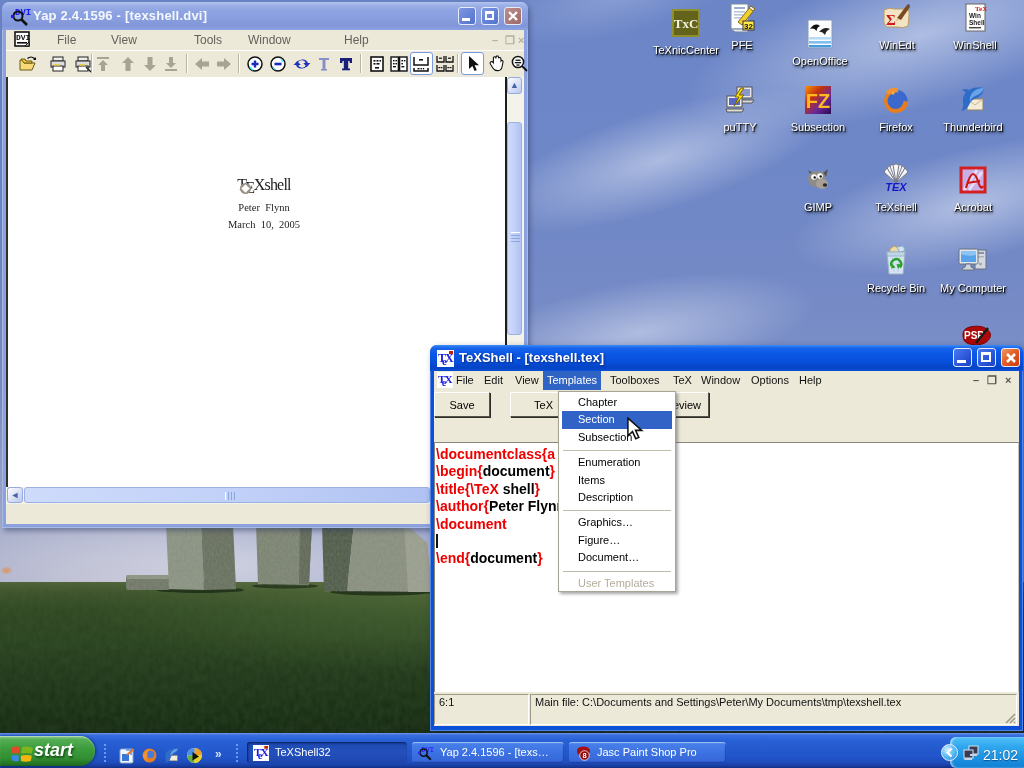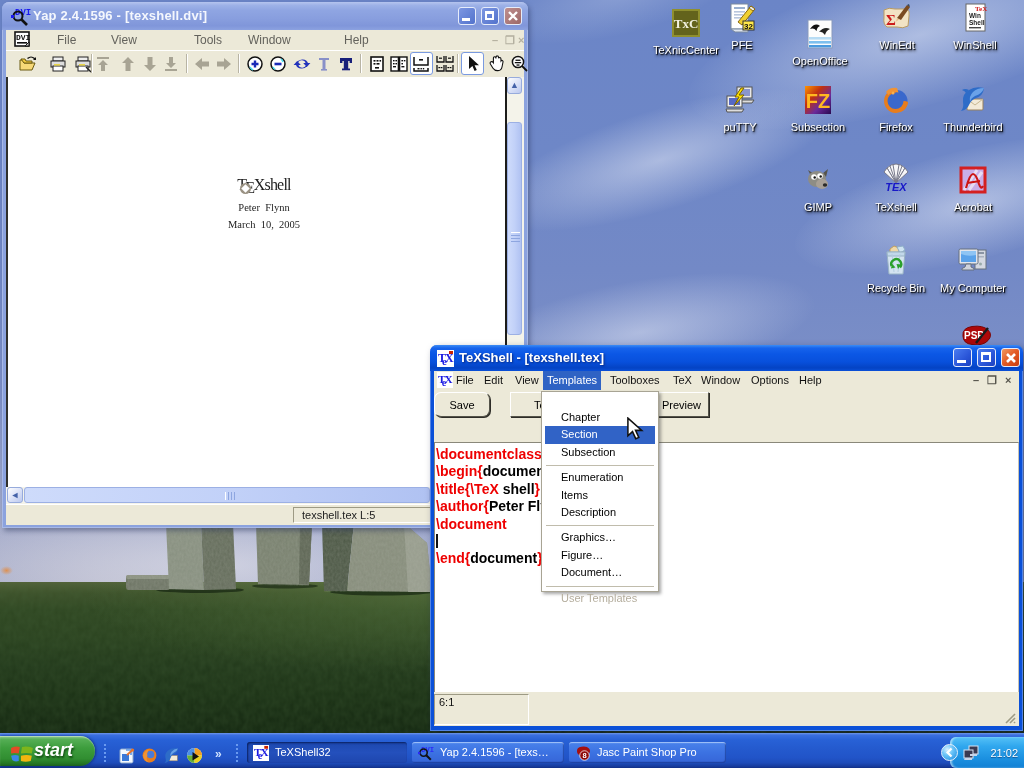--- a/index.html
+++ b/index.html
@@ -77,22 +77,22 @@
  font-size:12px;font-weight:bold;text-align:center;line-height:21px;color:#000;}
 #tex-edit{position:absolute;left:0;top:71px;right:0;bottom:18px;background:#fff;
  border:1px solid #8a887a;border-right:1px solid #c8c4b4;box-sizing:border-box;overflow:hidden;}
 #tex-edit pre{margin:0;position:absolute;left:1px;top:3px;
  font-family:"Liberation Sans",sans-serif;font-weight:bold;font-size:14px;line-height:17.4px;}
 .r{color:#ee0000;}
 #tex-status{position:absolute;left:0;bottom:0;right:0;height:34px;background:#ece9d8;}
 .spanel{position:absolute;top:2px;bottom:1px;border:1px solid;border-color:#9d9a84 #fff #fff #9d9a84;
  font-size:11px;color:#111;padding:1px 0 0 4px;box-sizing:border-box;}
 
-#ddmenu{position:absolute;left:541px;top:391px;width:118px;height:201px;background:#fff;
- border:1px solid #a8a494;box-shadow:2px 2px 3px rgba(60,60,60,.45);box-sizing:border-box;padding-top:17px;}
+#ddmenu{position:absolute;left:558px;top:391px;width:118px;height:201px;background:#fff;
+ border:1px solid #a8a494;box-shadow:2px 2px 3px rgba(60,60,60,.45);box-sizing:border-box;padding-top:2px;}
 #ddmenu .mi{height:17.4px;line-height:17.4px;font-size:11px;color:#000;padding-left:19px;}
 #ddmenu .hi{margin:0 3px;padding-left:16px;background:#3163c6;color:#fff;}
 #ddmenu .sep{height:8px;position:relative;}
 #ddmenu .sep div{position:absolute;left:4px;right:4px;top:4px;height:1px;background:#c0bcac;}
 #ddmenu .gray{color:#b4ad9d;}
 
 #taskbar{position:absolute;left:0;top:733px;width:1024px;height:35px;
  background:linear-gradient(180deg,#6f97ea 0%,#3a6ee0 6%,#2861d6 20%,#245ace 45%,#2154c8 70%,#1e4cba 85%,#173c9e 95%,#112f86 100%);}
 #start{position:absolute;left:0;top:3px;width:95px;height:30px;border-radius:0 15px 15px 0;
  background:linear-gradient(180deg,#8cc88c 0%,#54ae54 12%,#3d9d3d 40%,#318e31 75%,#247524 92%,#1d611d 100%);
@@ -101,21 +101,21 @@
  text-shadow:1px 2px 2px rgba(10,60,10,.8);}
 .tbtn{position:absolute;top:9px;height:21px;border-radius:3px;color:#fff;font-size:11px;
  background:linear-gradient(180deg,#6fa3f7 0%,#477fe9 10%,#3c72e2 50%,#3768da 88%,#2d5bcd 100%);
  box-shadow:inset 0 1px 0 rgba(255,255,255,.35), inset -1px -1px 1px rgba(0,20,90,.4);}
 .tbtn .tt{position:absolute;left:28px;top:4px;white-space:nowrap;overflow:hidden;}
 #tb-texshell{background:linear-gradient(180deg,#1c48ae 0%,#2450bc 50%,#1e46ae 100%);
  box-shadow:inset 1px 1px 2px rgba(5,20,70,.8);}
 #tray{position:absolute;right:0;top:4px;width:74px;height:31px;border-radius:6px 0 0 6px;
  background:linear-gradient(180deg,#55c1f7 0%,#30a7ee 30%,#1b90e0 70%,#1180d4 100%);
  box-shadow:inset 2px 0 2px rgba(255,255,255,.5);}
-#clock{position:absolute;right:6px;top:10px;color:#fff;font-size:11px;text-shadow:0 1px 1px rgba(0,40,90,.6);}
+#clock{position:absolute;right:6px;top:10px;color:#fff;font-size:14px;text-shadow:0 1px 1px rgba(0,40,90,.6);}
 </style>
 </head>
 <body>
 
 <div id="sky">
   <div class="cloud" style="left:680px;top:-35px;width:480px;height:140px;transform:rotate(-16deg);background:radial-gradient(ellipse, rgba(240,244,252,.5), rgba(240,244,252,0) 72%);"></div>
   <div class="cloud" style="left:490px;top:-45px;width:260px;height:80px;transform:rotate(-14deg);background:radial-gradient(ellipse, rgba(240,244,252,.22), rgba(240,244,252,0) 70%);"></div>
   <div class="cloud" style="left:480px;top:110px;width:360px;height:100px;transform:rotate(-17deg);background:radial-gradient(ellipse, rgba(240,243,251,.48), rgba(240,243,251,0) 71%);"></div>
   <div class="cloud" style="left:790px;top:150px;width:360px;height:110px;transform:rotate(-14deg);background:radial-gradient(ellipse, rgba(240,244,253,.5), rgba(240,244,253,0) 72%);"></div>
   <div class="cloud" style="left:460px;top:280px;width:360px;height:105px;transform:rotate(-10deg);background:radial-gradient(ellipse, rgba(242,245,253,.45), rgba(242,245,253,0) 70%);"></div>
@@ -517,23 +517,20 @@
             <span class="abs" style="left:3px;top:112px;width:9px;height:1.4px;background:#8ea6e0;box-shadow:0 3px 0 #8ea6e0,0 6px 0 #8ea6e0,0 -3px 0 #fff;"></span>
           </span>
       </div>
     </div>
     <div id="yap-hsb">
       <span class="sbtn" style="left:1px;top:0px;width:16px;height:16px;font-size:9px;line-height:15px;">◄</span>
       <span class="sthumb" style="left:18px;top:0px;width:406px;height:16px;">
           <span class="abs" style="left:203px;top:4px;width:1.4px;height:8px;background:#8ea6e0;box-shadow:3px 0 0 #8ea6e0,6px 0 0 #8ea6e0,-3px 0 0 #fff;"></span>
         </span>
     </div>
-    <div id="yap-status">
-      <div class="panel">texshell.tex L:5</div>
-    </div>
   </div>
 </div>
 
 <div id="tex">
   <div id="tex-title">
     <svg class="abs" style="left:7px;top:5px" width="17" height="17" viewBox="0 0 17 17">
         <rect x="0" y="0" width="17" height="17" fill="#fff"></rect>
         <text x="1" y="12" font-size="12" font-weight="bold" fill="#1a1ae0" font-family="Liberation Serif">T</text>
         <text x="5" y="15" font-size="11" font-weight="bold" fill="#2222e8" font-family="Liberation Serif">e</text>
         <text x="8" y="12" font-size="12" font-weight="bold" fill="#1a1ae0" font-family="Liberation Serif">X</text>
@@ -563,36 +560,37 @@
       <span style="left:176px;">Toolboxes</span>
         <span style="left:239px;">TeX</span>
         <span style="left:267px;">Window</span>
         <span style="left:317px;">Options</span>
         <span style="left:365px;">Help</span>
       <span class="abs" style="left:539px;top:3px;color:#55544c;font-size:11px;font-weight:bold;">–</span>
         <span class="abs" style="left:553px;top:3px;color:#55544c;font-size:11px;font-weight:bold;">❐</span>
         <span class="abs" style="left:571px;top:3px;color:#55544c;font-size:11px;font-weight:bold;">×</span>
     </div>
     <div id="tex-tb">
-      <span class="cbtn" style="left:0px;width:56px;border-radius:7px;">Save</span>
+      <span class="cbtn" style="left:0px;width:56px;">Save</span>
       <span class="cbtn" style="left:76px;width:67px;">TeX</span>
       <span class="cbtn" style="left:220px;width:55px;">Preview</span>
     </div>
     <div id="tex-edit">
       <pre><span class="r">\documentclass{a</span>
 <span class="r">\begin{</span>document<span class="r">}</span>
 <span class="r">\title{\TeX</span> shell<span class="r">}</span>
 <span class="r">\author{</span>Peter Flynn<span class="r">}</span>
 <span class="r">\document</span>
 
 <span class="r">\end{</span>document<span class="r">}</span></pre>
       <div class="abs" style="left:1px;top:91px;width:2px;height:14px;background:#111;"></div>
     </div>
     <div id="tex-status">
       <div class="spanel" style="left:0;width:95px;">6:1</div>
+      <div class="spanel" style="left:96px;right:2px;">Main file: C:\Documents and Settings\Peter\My Documents\tmp\texshell.tex</div>
       <svg class="abs" style="right:3px;bottom:2px" width="12" height="12" viewBox="0 0 12 12">
           <g stroke="#9d9a84" stroke-width="1.6">
             <path d="M11,2 L2,11"></path>
             <path d="M11,6 L6,11"></path>
             <path d="M11,10 L10,11"></path>
           </g>
         </svg>
     </div>
   </div>
 </div>

